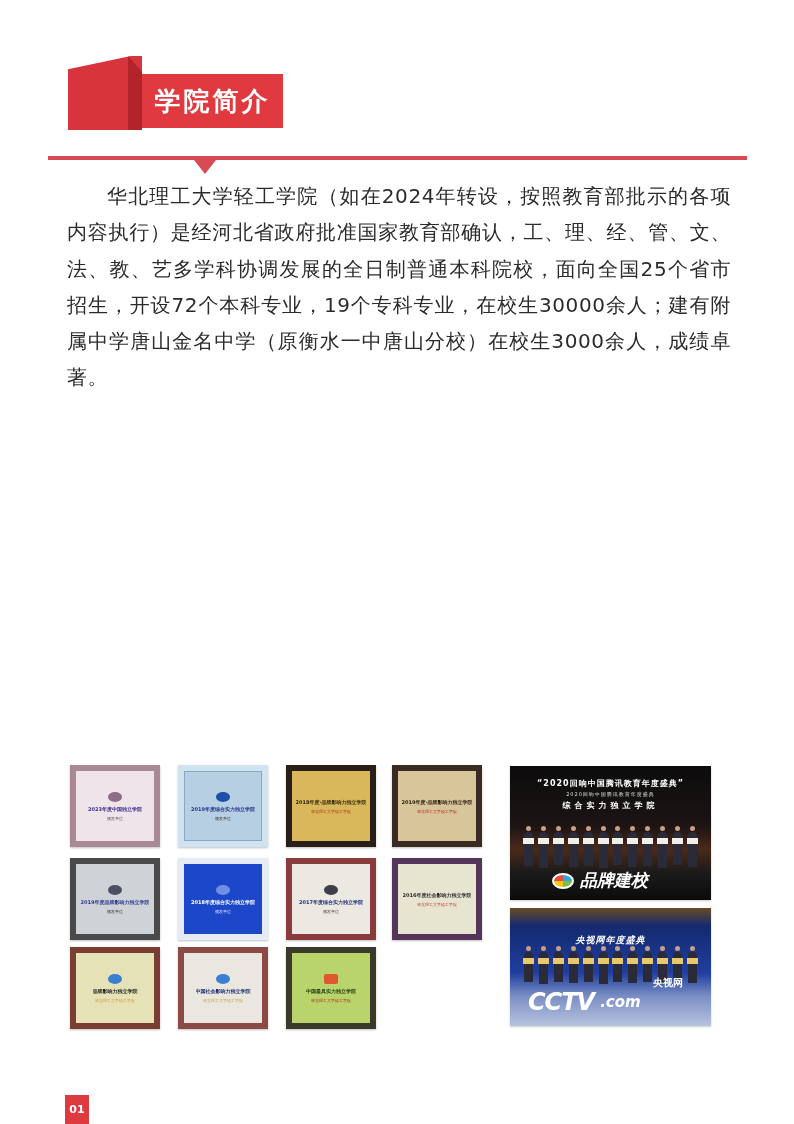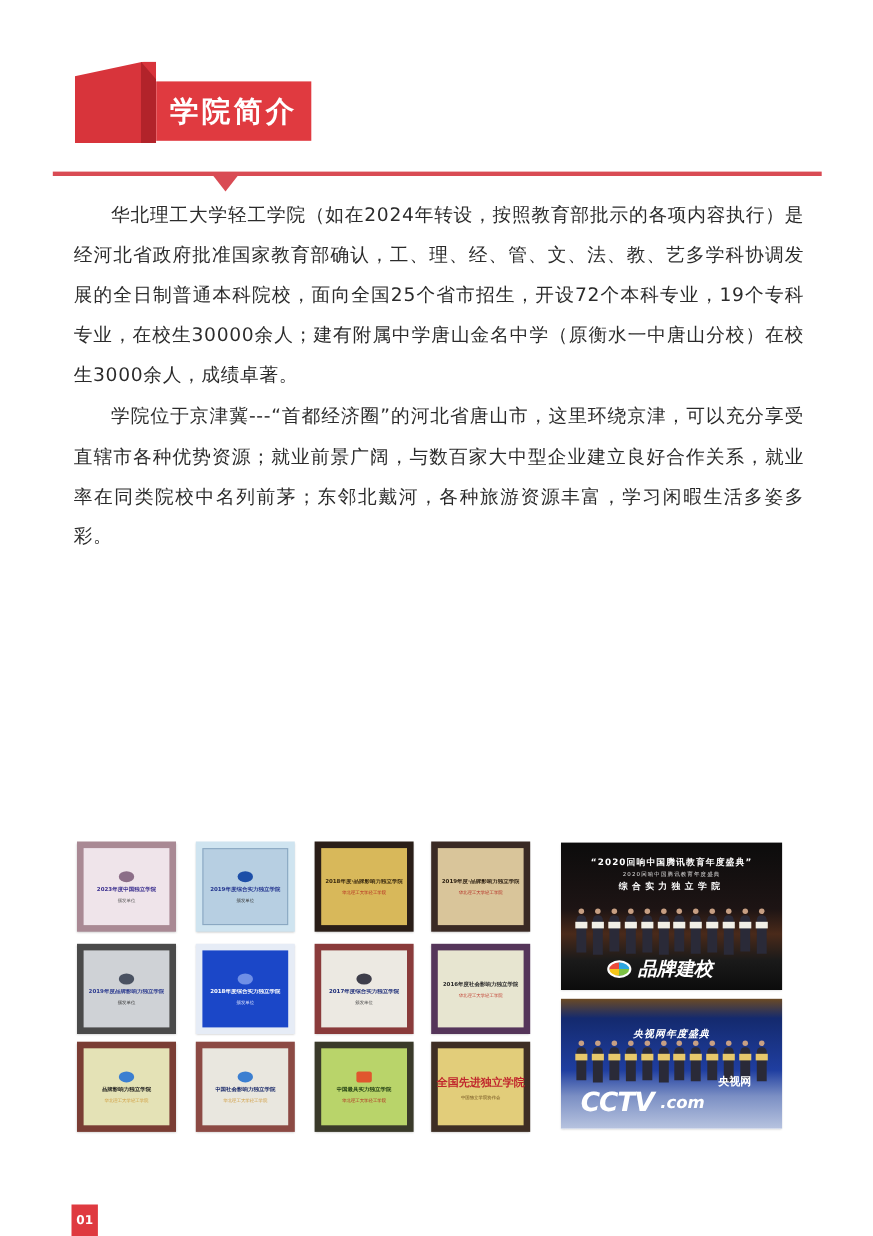--- a/index.html
+++ b/index.html
@@ -34,21 +34,21 @@
     }
     .rule-pointer {
       position: absolute; left: 194px; top: 160px; width: 0; height: 0;
       border-left: 11px solid transparent; border-right: 11px solid transparent;
       border-top: 14px solid #d94b54;
     }
 
     
     .content { position: absolute; left: 67px; top: 178px; width: 664px; }
     .content p {
-      font-size: 17px; line-height: 36.3px; color: #2b2b2b;
+      font-size: 20px; line-height: 36.3px; color: #2b2b2b;
       text-indent: 2em; text-align: justify; letter-spacing: 0.6px;
       margin-bottom: 2px;
     }
 
     
     .gallery { position: absolute; left: 70px; top: 765px; width: 412px; height: 262px; }
     .plaque {
       position: absolute; width: 90px; height: 82px;
       box-shadow: 0 1px 2px rgba(0,0,0,0.25);
       display: flex; flex-direction: column; align-items: center; justify-content: center;
@@ -134,21 +134,20 @@
   <div class="banner">
     <span>学院简介</span>
   </div>
 </div>
 
 <div class="rule"></div>
 <div class="rule-pointer"></div>
 
 <div class="content">
   <p>华北理工大学轻工学院（如在2024年转设，按照教育部批示的各项内容执行）是经河北省政府批准国家教育部确认，工、理、经、管、文、法、教、艺多学科协调发展的全日制普通本科院校，面向全国25个省市招生，开设72个本科专业，19个专科专业，在校生30000余人；建有附属中学唐山金名中学（原衡水一中唐山分校）在校生3000余人，成绩卓著。</p>
-  <p>学院位于京津冀---“首都经济圈”的河北省唐山市，这里环绕京津，可以充分享受直辖市各种优势资源；就业前景广阔，与数百家大中型企业建立良好合作关系，就业率在同类院校中名列前茅；东邻北戴河，各种旅游资源丰富，学习闲暇生活多姿多彩。</p>
 </div>
 
 <div class="gallery">
 
   <div class="plaque t-pink" style="left:0;top:0;">
     <div class="inner">
         <div class="emblem" style="background:#8c6e88"></div>
       <div class="cap" style="color:#3b2f8f">2023年度中国独立学院</div>
       <div class="sub" style="color:#555">颁发单位</div>
       </div>
@@ -213,26 +212,20 @@
         <div class="emblem" style="background:#3b7fd1"></div>
       <div class="cap" style="color:#1a2a6a">中国社会影响力独立学院</div>
       <div class="sub" style="color:#d09a3a">华北理工大学轻工学院</div>
       </div>
   </div>
   <div class="plaque t-green" style="left:216px;top:182px;">
     <div class="inner">
         <div class="emblem" style="background:#e0562e;border-radius:2px"></div>
       <div class="cap" style="color:#1d3a10">中国最具实力独立学院</div>
       <div class="sub" style="color:#b3261e">华北理工大学轻工学院</div>
-      </div>
-  </div>
-  <div class="plaque t-yellow" style="left:322px;top:182px;">
-    <div class="inner">
-      <div class="big">全国先进独立学院</div>
-      <div class="sub" style="color:#6a4a1a">中国独立学院协作会</div>
       </div>
   </div>
 </div>
 
 <div class="photo photo-tencent">
   <div class="headline" style="top:12px;">“2020回响中国腾讯教育年度盛典”</div>
   <div class="headline line2" style="top:25px;">2020回响中国腾讯教育年度盛典</div>
   <div class="headline line3" style="top:34px;">综合实力独立学院</div>
   <div class="people" style="top:66px;height:36px;">
     <div class="person" style="height:34px"></div>

